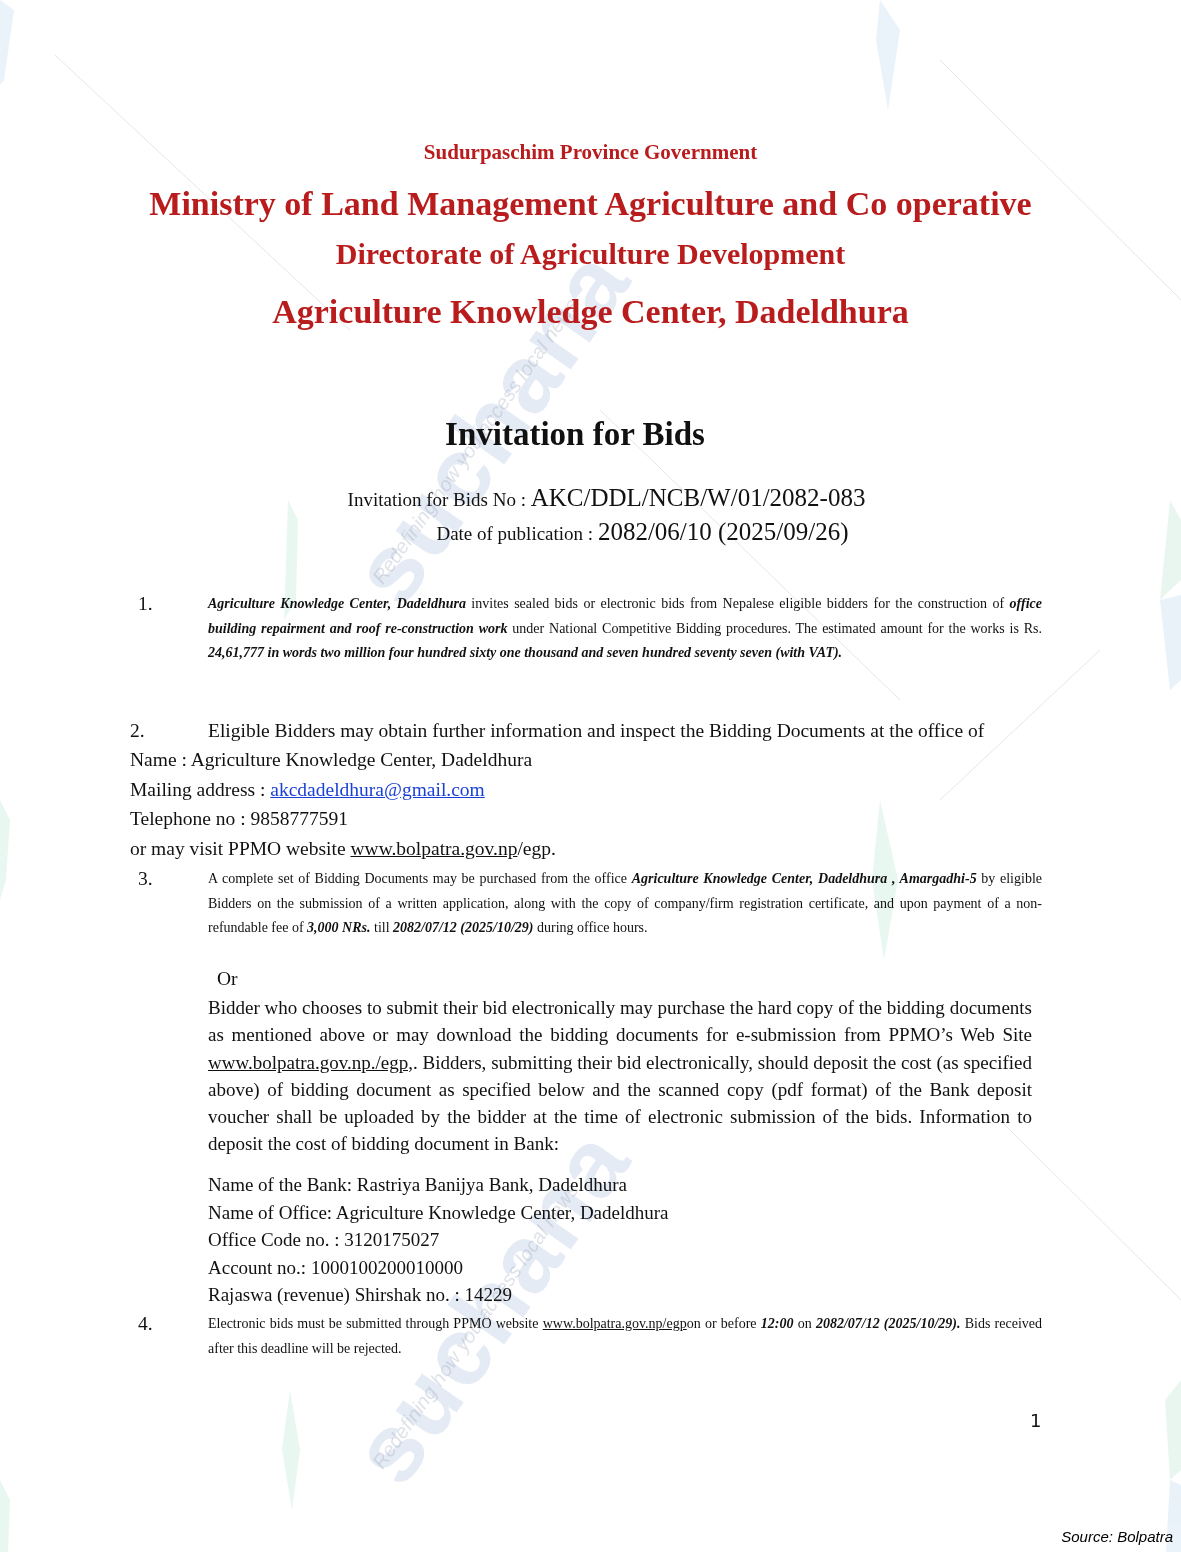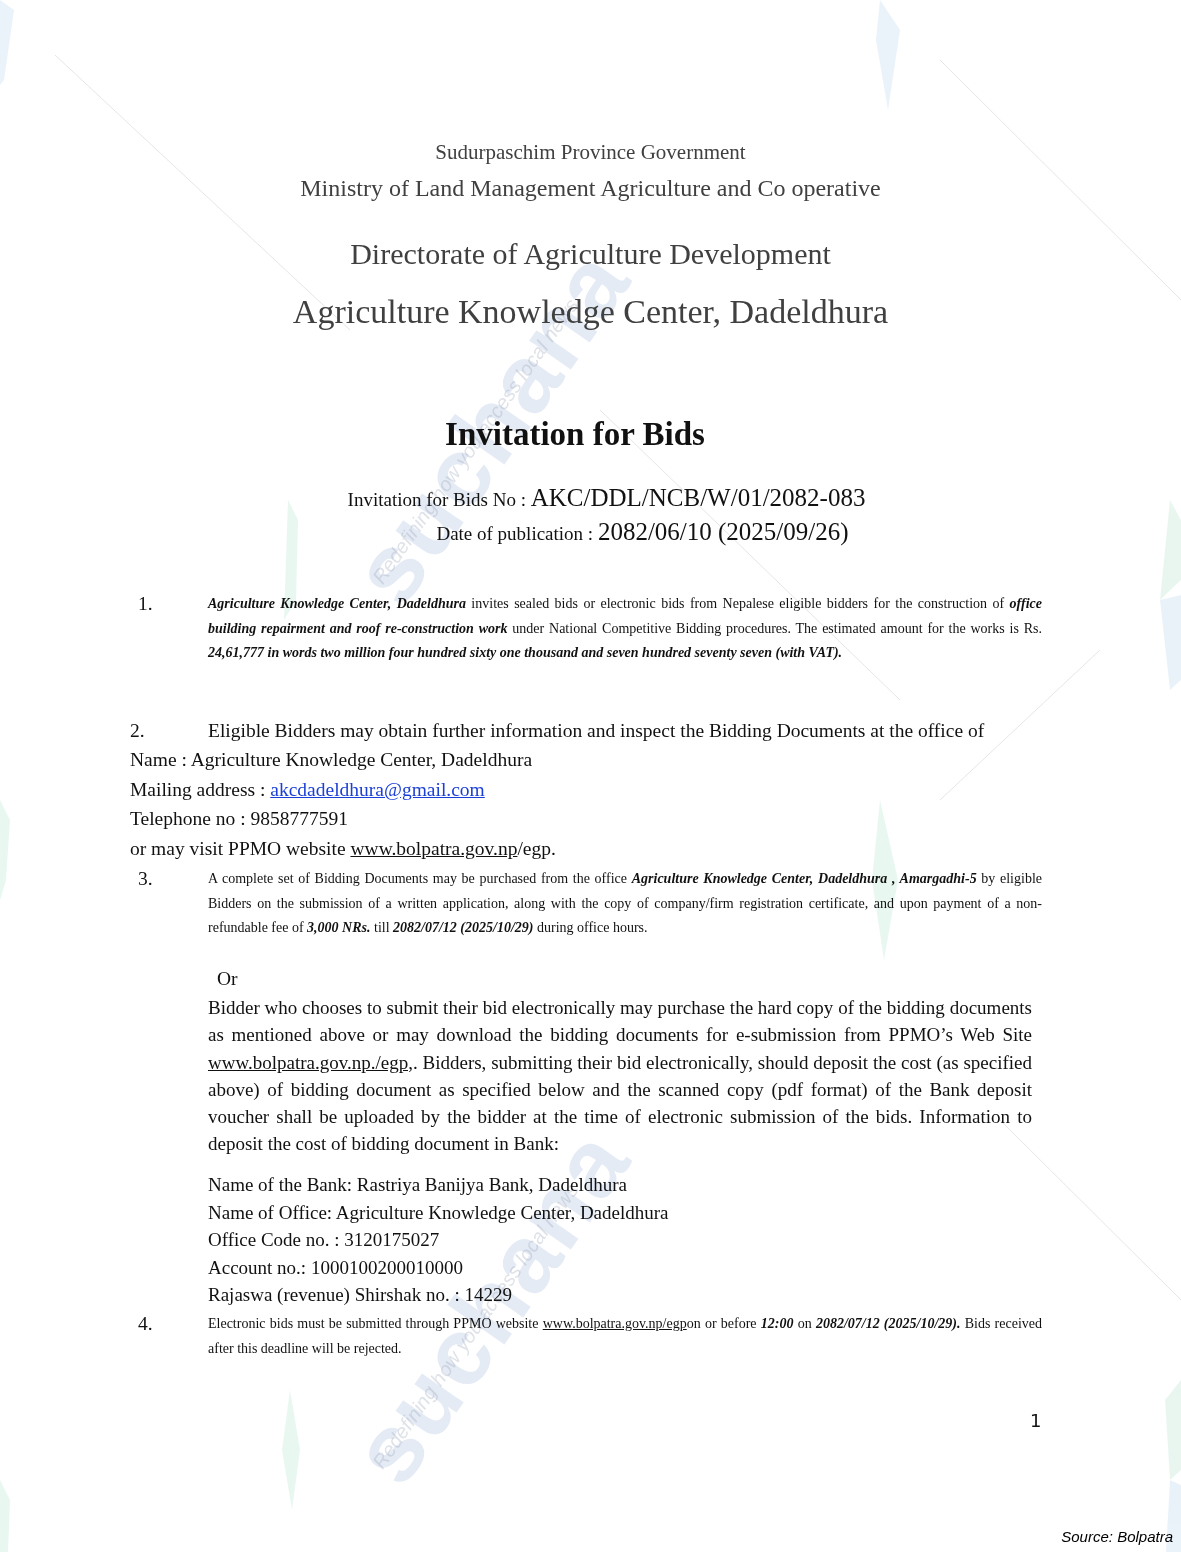--- a/index.html
+++ b/index.html
@@ -13,23 +13,23 @@
   .wm-text {
     position: absolute; transform: rotate(-55deg); transform-origin: left top;
     font-family: "Liberation Sans", "DejaVu Sans", sans-serif; font-weight: bold;
     color: rgba(150,175,215,0.25); font-size: 96px; letter-spacing: 2px; white-space: nowrap;
   }
   .wm-sub {
     position: absolute; transform: rotate(-55deg); transform-origin: left top;
     font-family: "Liberation Sans", "DejaVu Sans", sans-serif; font-style: italic;
     color: rgba(150,160,180,0.30); font-size: 20px; white-space: nowrap;
   }
-  .hdr { position: absolute; left: 0; width: 1181px; text-align: center; color: #404040; font-weight: normal; }
+  .hdr { position: absolute; left: 0; width: 1181px; text-align: center; color: #b91c1c; font-weight: bold; }
   .h1 { top: 140px; font-size: 21px; }
-  .h2 { top: 175px; font-size: 24px; }
+  .h2 { top: 185px; font-size: 34px; }
   .h3 { top: 237px; font-size: 30px; }
   .h4 { top: 293px; font-size: 34px; }
   .title { position: absolute; top: 416px; left: 0; width: 1150px; text-align: center; font-weight: bold; font-size: 33px; color: #111; }
   .ref { position: absolute; left: 0; width: 1181px; text-align: center; margin-left: 16px; }
   .ref .lbl { font-size: 19px; }
   .ref .val { font-size: 25px; }
   .r1 { top: 484px; }
   .r2 { top: 518px; padding-left: 72px; box-sizing: border-box; }
   .para { position: absolute; left: 208px; width: 834px; font-size: 14px; line-height: 24.5px; text-align: justify; }
   .num { position: absolute; font-size: 19.5px; }

